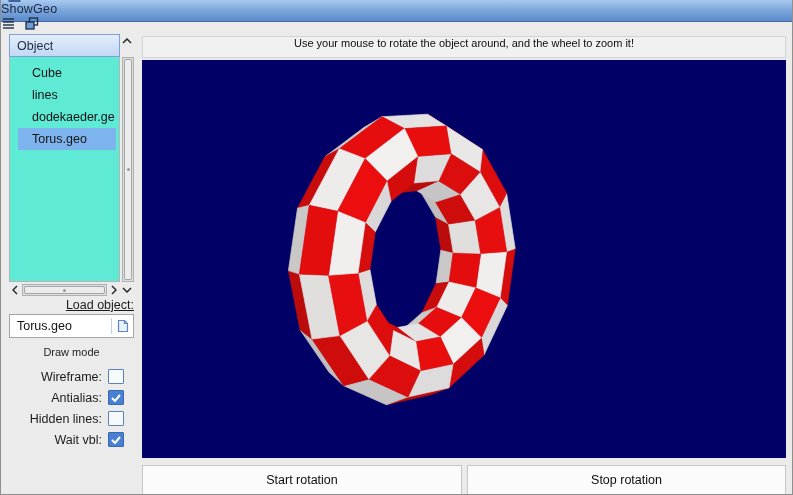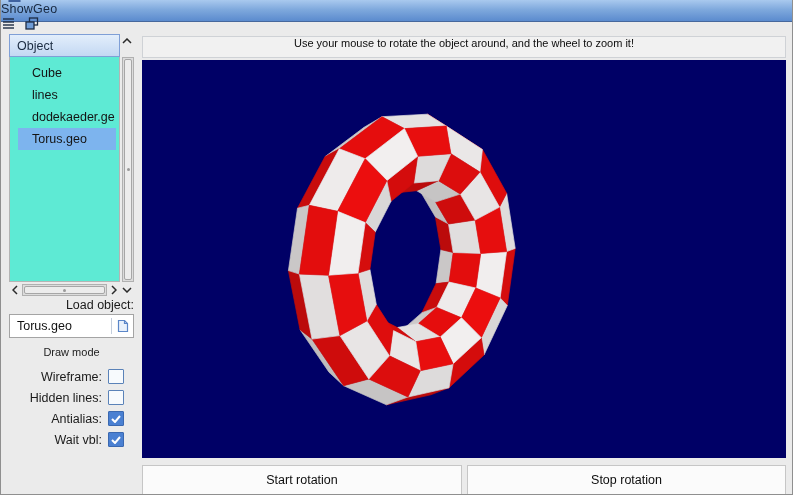--- a/index.html
+++ b/index.html
@@ -66,21 +66,21 @@
   }
   .h-scroll { grid-column:1; grid-row:3; display:flex; align-items:center; margin-top:2px; }
   .h-arrow { width:12px; height:12px; display:flex; align-items:center; justify-content:center; }
   .h-trough { flex:1; height:12px; background:#dcdcdc; border:1px solid #b0b0b0; position:relative; margin:0 1px; }
   .h-slider { position:absolute; left:1px; right:1px; top:1px; bottom:1px;
     background:#ececec; border:1px solid #a6a6a6; border-radius:2px; }
   .scroll-down { grid-column:2; grid-row:3; display:flex; align-items:center; justify-content:center; margin-top:2px; }
   .arrow-svg { display:block; }
   .load-label {
     position:absolute; left:8px; top:298px; width:125px;
-    text-align:right; font-size:12.5px; color:#1a1a1a;
+    text-align:right; font-size:12.5px; color:#1a1a1a;text-decoration:underline;
   }
   .string-gadget {
     position:absolute; left:8px; top:314px; width:125px; height:24px;
     background:#ffffff; border:1px solid #a4a4a4;
     display:flex; align-items:center;
   }
   .string-value { flex:1; border:none; outline:none; background:transparent;
     font-family:"Liberation Sans","DejaVu Sans",sans-serif; font-size:12.5px; color:#111;
     padding:0 0 0 7px; min-width:0; }
   .string-sep { width:1px; height:16px; background:#c4cedd; }
@@ -207,31 +207,31 @@
 
   <div class="drawmode-label">Draw mode</div>
   <div class="checkbox-col">
     <div class="cb-row">
       <span class="cb-label">Wireframe:</span>
       <span class="checkbox">
         
       </span>
     </div>
     <div class="cb-row">
-      <span class="cb-label">Hidden lines:</span>
-      <span class="checkbox">
-        
-      </span>
-    </div>
-    <div class="cb-row">
       <span class="cb-label">Antialias:</span>
       <span class="checkbox checked">
         <svg width="10" height="8" viewBox="0 0 10 8">
             <polyline points="1,4 4,7 9,1" fill="none" stroke="#ffffff" stroke-width="2"></polyline>
           </svg>
+      </span>
+    </div>
+    <div class="cb-row">
+      <span class="cb-label">Hidden lines:</span>
+      <span class="checkbox">
+        
       </span>
     </div>
     <div class="cb-row">
       <span class="cb-label">Wait vbl:</span>
       <span class="checkbox checked">
         <svg width="10" height="8" viewBox="0 0 10 8">
             <polyline points="1,4 4,7 9,1" fill="none" stroke="#ffffff" stroke-width="2"></polyline>
           </svg>
       </span>
     </div>

